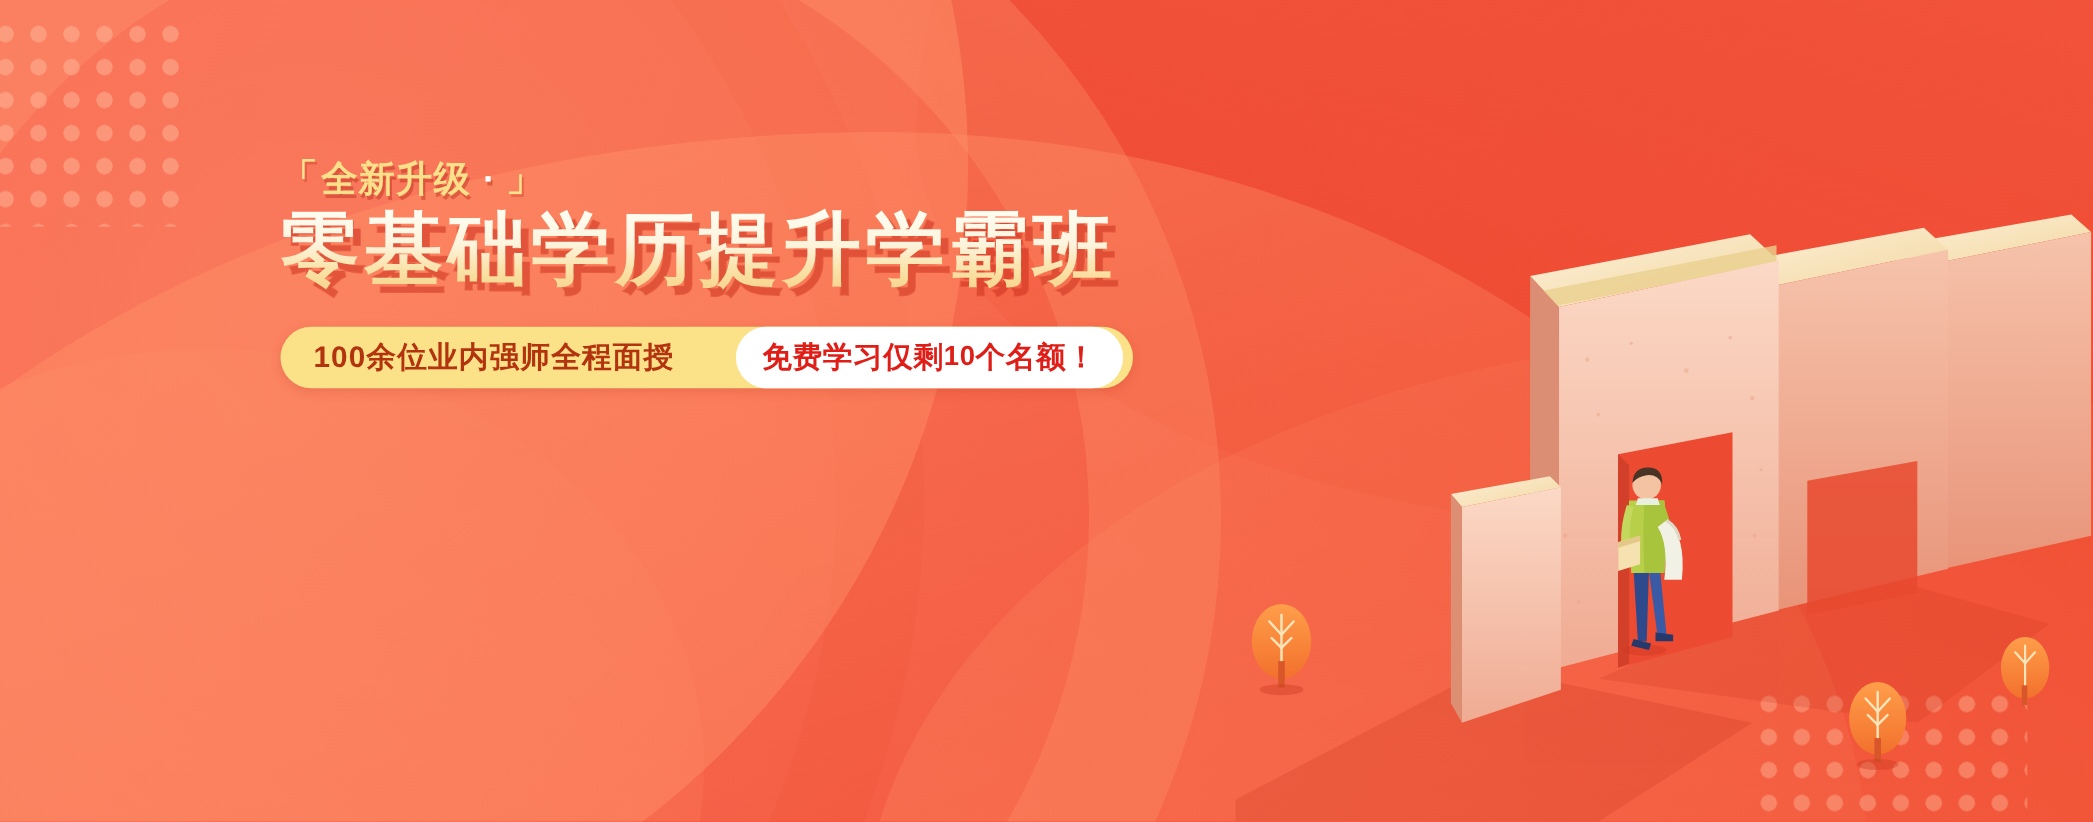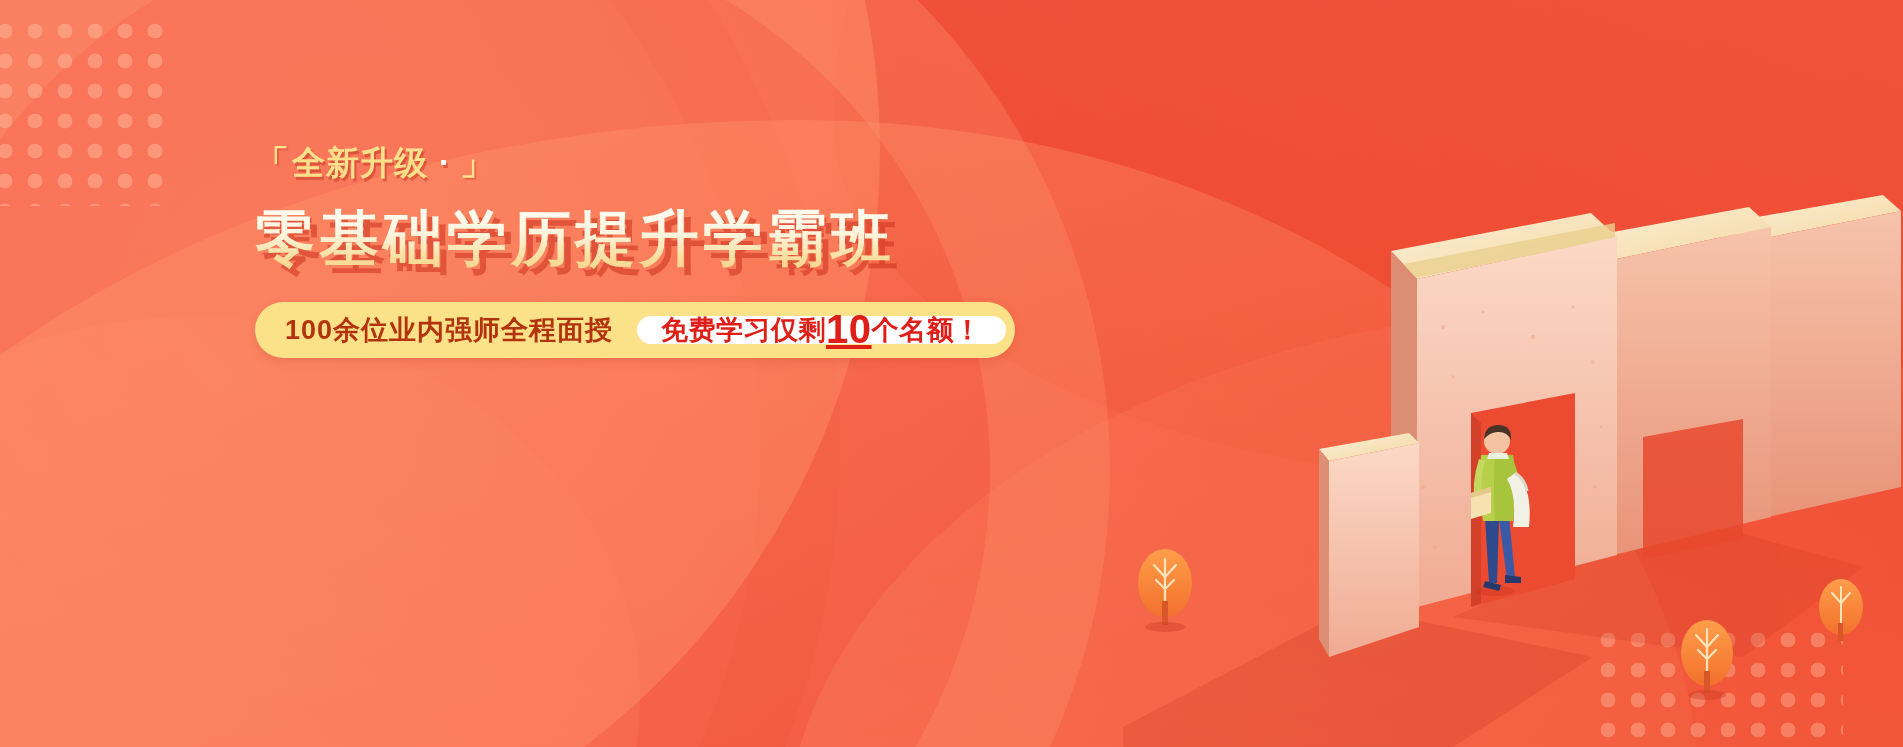--- a/index.html
+++ b/index.html
@@ -44,35 +44,35 @@
   .content{position:absolute;left:255px;top:145px;width:760px;z-index:6;}
 
   .subtitle{font-size:33px;font-weight:bold;letter-spacing:1px;
             white-space:nowrap;line-height:1;display:flex;align-items:center;}
   .brk{color:#fde38c;font-size:34px;font-weight:bold;
        text-shadow:2px 2px 0 rgba(190,40,25,.30);}
   .sub-gold{color:#fde08a;text-shadow:2px 3px 0 rgba(186,44,26,.45);padding:0 2px;}
   .sub-white{color:#ffffff;text-shadow:2px 3px 0 rgba(186,44,26,.45);}
   .sub-dot{color:#ffffff;padding:0 9px;text-shadow:2px 3px 0 rgba(186,44,26,.45);}
 
-  .title{margin-top:28px;font-size:60px;font-weight:bold;line-height:1.08;
+  .title{margin-top:10px;font-size:72px;font-weight:bold;line-height:1.08;
          letter-spacing:4px;white-space:nowrap;
          background:linear-gradient(180deg,#fffdf3 0%,#fdf4dd 42%,#fae2a8 72%,#f6d286 100%);
          -webkit-background-clip:text;background-clip:text;color:transparent;
          filter:drop-shadow(7px 8px 0 rgba(204,48,30,.55));}
 
   .pill{margin-top:30px;display:inline-flex;align-items:center;
         background:#fbe289;border-radius:40px;height:56px;padding:0 9px 0 30px;
-        box-shadow:0 3px 10px rgba(170,40,20,.18);}
+        box-shadow:0 3px 10px rgba(170,40,20,.18);gap:32px;}
   .pill-left{color:#b3330f;font-size:27px;font-weight:bold;letter-spacing:1px;
              white-space:nowrap;padding-right:24px;}
-  .pill-right{background:#ffffff;border-radius:34px;height:28px;display:flex;
+  .pill-right{background:#ffffff;border-radius:34px;height:56px;display:flex;
               align-items:center;padding:0 24px;color:#e01e18;font-size:27px;
               font-weight:bold;letter-spacing:.5px;white-space:nowrap;}
-  .pill-num{font-size:40px;text-decoration:underline;}
+  .pill-num{font-size:25px;}
 
   
   .illus{position:absolute;right:0;bottom:0;width:780px;height:560px;z-index:4;}
   .illus svg{display:block;width:100%;height:100%;}
 </style>
 </head>
 <body>
 
 <div class="banner">
 

